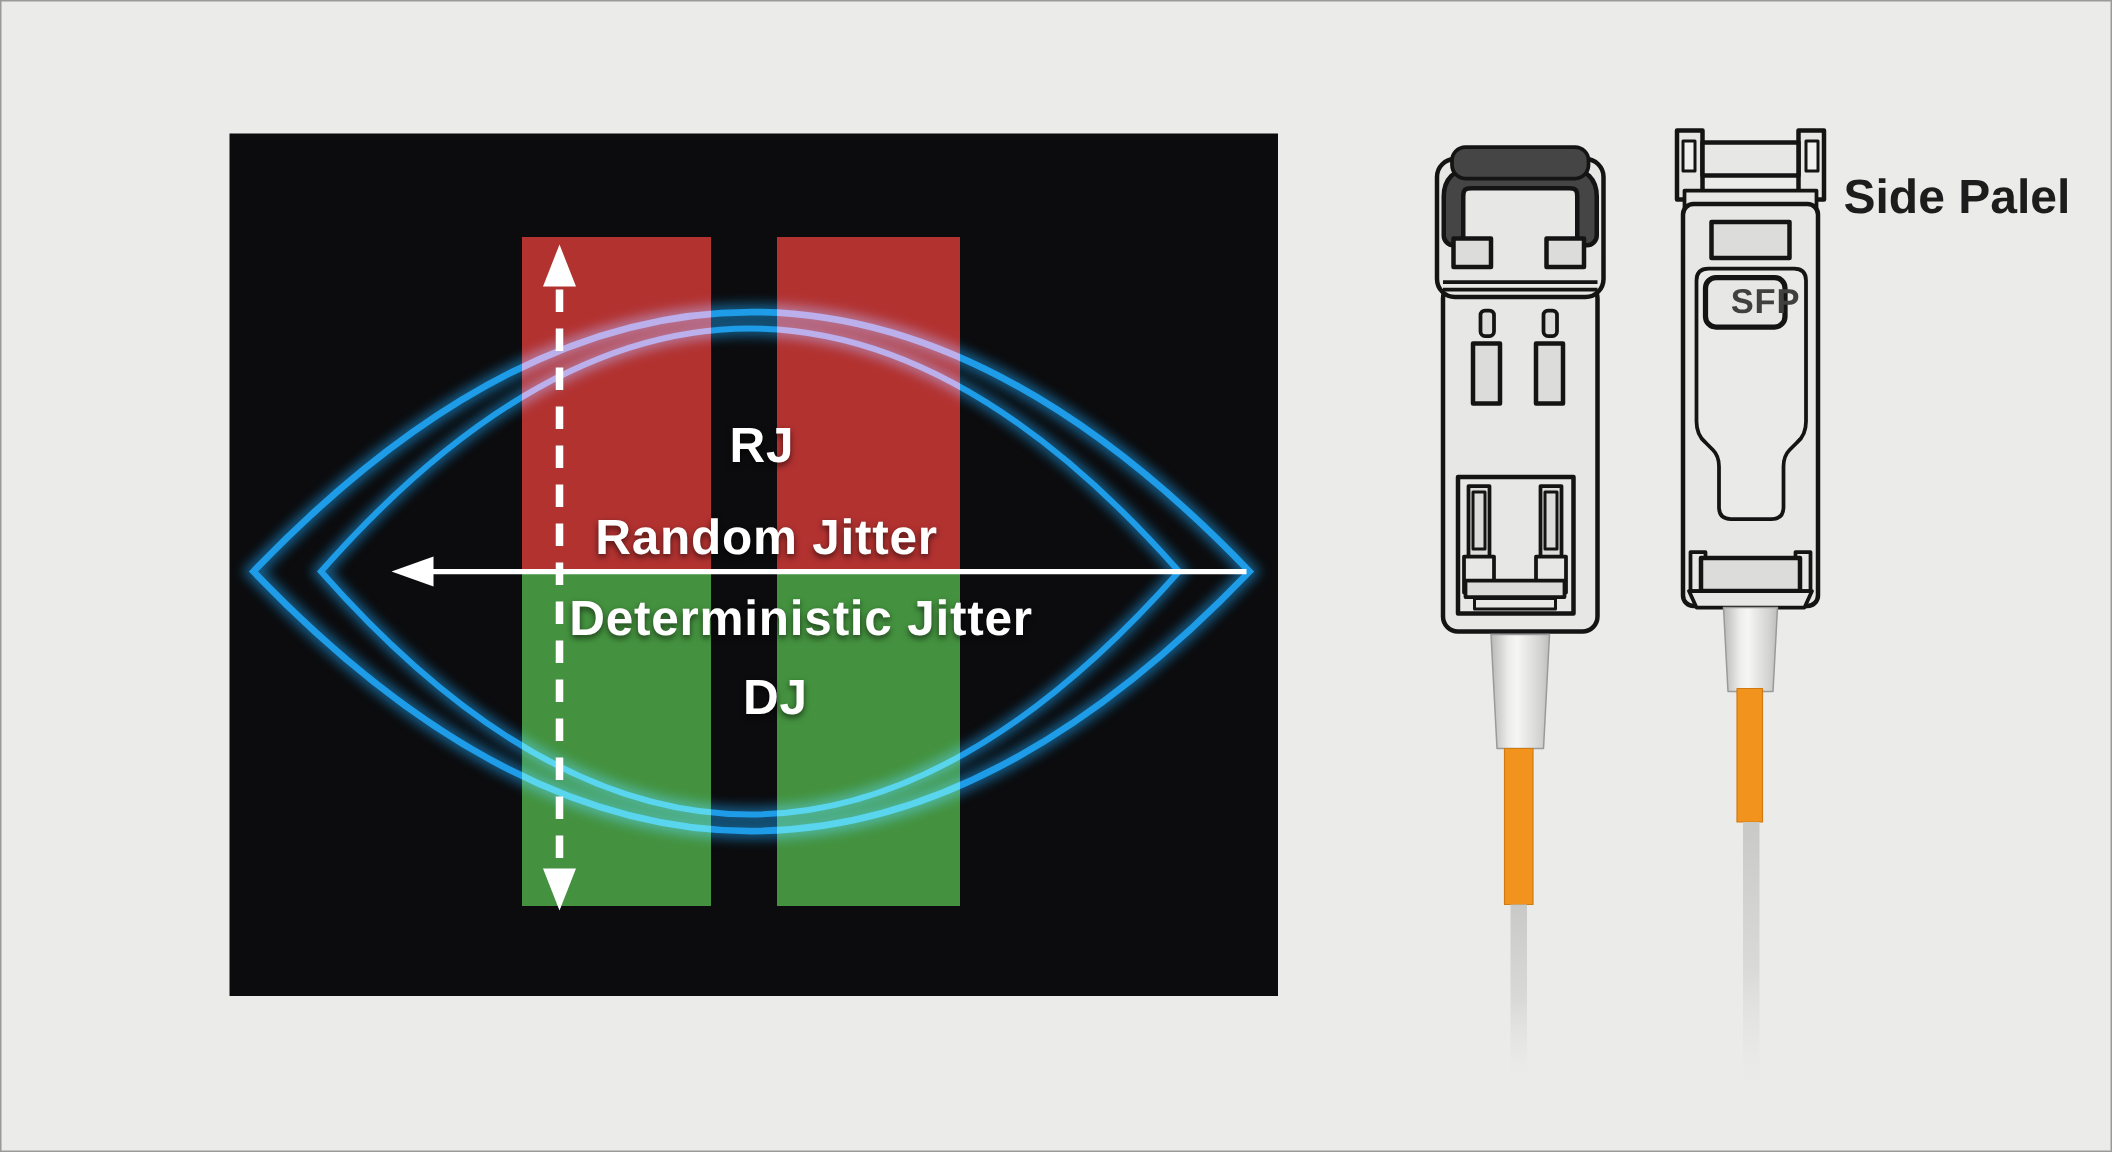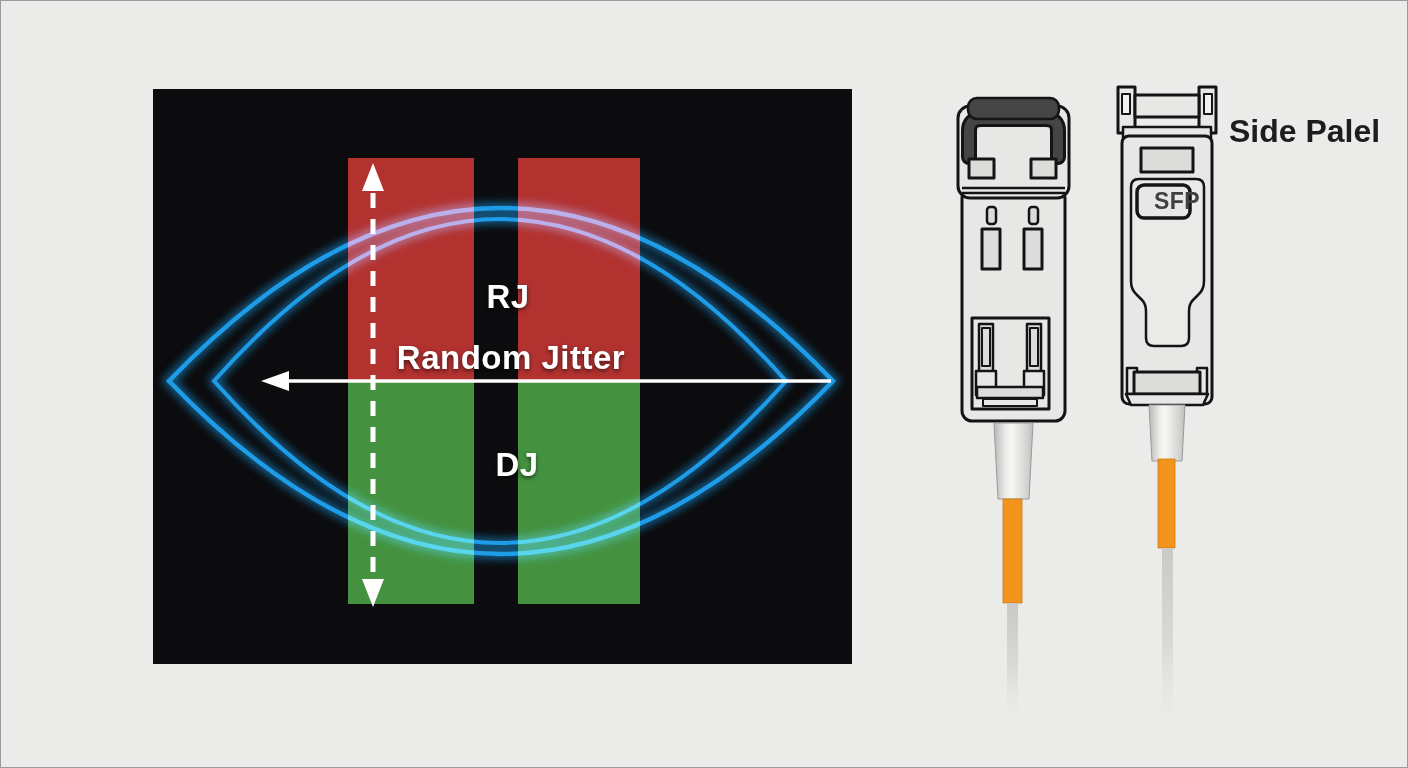--- a/index.html
+++ b/index.html
@@ -67,20 +67,21 @@
 
       <g>
         <line x1="220" y1="104" x2="220" y2="488" stroke-width="5" stroke-dasharray="15 11" stroke="#ffffff"></line>
         <polygon points="220,74 209,102 231,102" fill="#ffffff"></polygon>
         <polygon points="220,518 209,490 231,490" fill="#ffffff"></polygon>
       </g>
     </svg>
 
     <div class="eye-label lbl-rj">RJ</div>
     <div class="eye-label lbl-rj-full">Random Jitter</div>
+    <div class="eye-label lbl-dj-full">Deterministic Jitter</div>
     <div class="eye-label lbl-dj">DJ</div>
   </div>
 
   <svg class="modules-svg" width="420" height="660" viewBox="0 0 420 660">
     <defs>
       <linearGradient id="bootGrad" x1="0" y1="0" x2="1" y2="0">
         <stop offset="0" stop-color="#b9b9b7"></stop>
         <stop offset="0.3" stop-color="#ececea"></stop>
         <stop offset="0.45" stop-color="#f6f6f4"></stop>
         <stop offset="0.85" stop-color="#d2d2d0"></stop>

